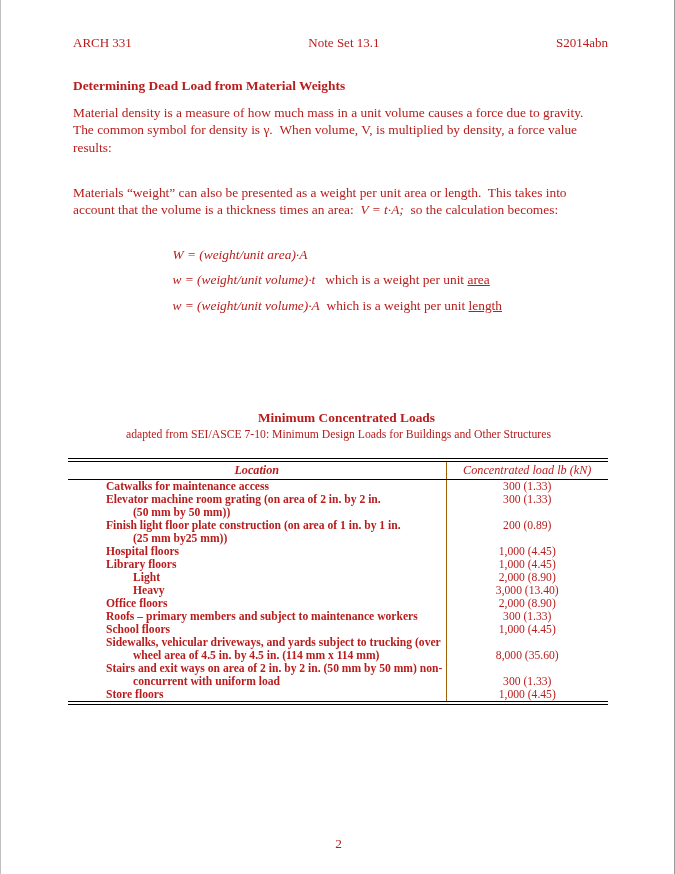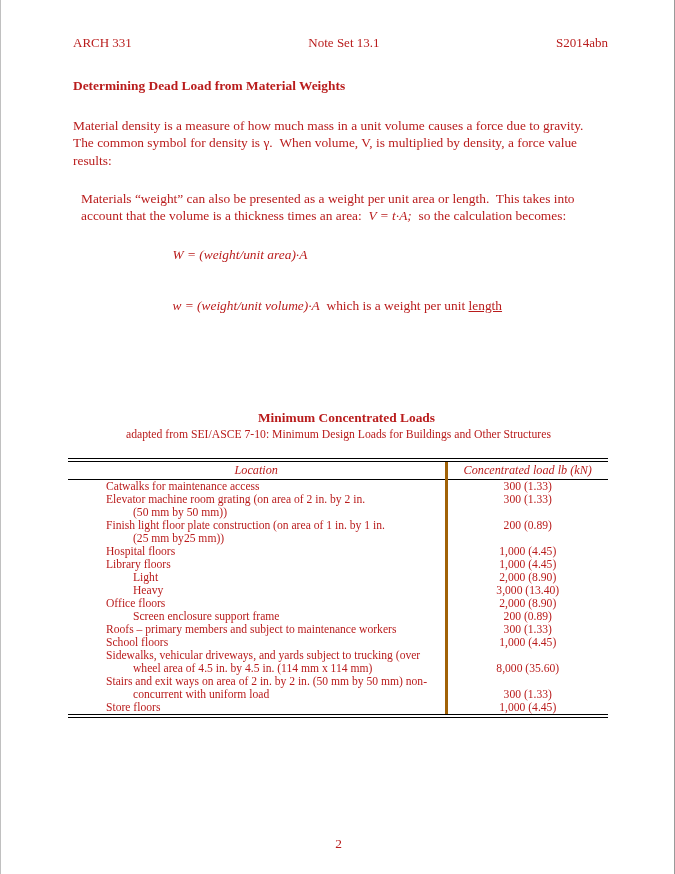--- a/index.html
+++ b/index.html
@@ -18,22 +18,22 @@
     position:absolute; top:36px; left:72px; width:535px;
     display:flex; justify-content:space-between;
     font-size:13px; line-height:14px;
   }
   .section-title {
     position:absolute; top:78px; left:72px;
     font-size:13.4px; font-weight:bold;
   }
   .para { position:absolute; left:72px; font-size:13.4px; }
   .para .line { white-space:pre; line-height:17.3px; }
-  #para1 { top:117px; }
-  #para2 { top:190px;margin-left:8px; }
+  #para1 { top:104px; }
+  #para2 { top:184px; }
   .formula {
     position:absolute; left:158px;
     font-size:13.4px; white-space:pre;
   }
   #formula1 { top:156px; }
   #formula2 { top:231px; }
   #formula3 { top:256px; }
   #formula4 { top:282px; }
   .f-math { font-style:italic; }
   .f-ul { text-decoration:underline; }
@@ -53,21 +53,21 @@
   }
   table.loads { width:100%; border-collapse:collapse; table-layout:fixed; }
   table.loads col.c1 { width:378px; }
   table.loads thead th {
     font-weight:normal; font-style:italic; font-size:12.2px;
     text-align:center; vertical-align:middle;
     height:16px; padding:0 0 1px 0;
     border-bottom:1px solid #000;
   }
   table.loads th:first-child,
-  table.loads td:first-child { border-right:3px solid #a16207; }
+  table.loads td:first-child { border-right:1px solid #a16207;font-weight:bold; }
   table.loads tbody td {
     font-size:11.6px; line-height:13px;
     padding:0; white-space:nowrap; overflow:hidden;
     vertical-align:top;
   }
   td.loc.ind0 { padding-left:38px; }
   td.loc.ind1 { padding-left:65px; }
   td.val { text-align:center; }
   .pageno {
     position:absolute; top:836px; left:0; width:675px;
@@ -96,20 +96,23 @@
 
   <div class="para" id="para2">
     <div class="line">Materials “weight” can also be presented as a weight per unit area or length.  This takes into</div>
     <div class="line"><span>account that the volume is a thickness times an area:  </span><span class="f-math">V = t·A;</span><span>  so the calculation becomes:</span></div>
   </div>
 
   <div class="formula" id="formula2">
     <span class="f-math">W = (weight/unit area)·A</span>
   </div>
 
+  <div class="formula" id="formula3">
+    <span class="f-math">w = (weight/unit volume)·t</span><span>   which is a weight per unit </span><span class="f-ul">area</span>
+  </div>
 
   <div class="formula" id="formula4">
     <span class="f-math">w = (weight/unit volume)·A</span><span>  which is a weight per unit </span><span class="f-ul">length</span>
   </div>
 
   <div class="tbl-title">Minimum Concentrated Loads</div>
   <div class="tbl-sub">adapted from SEI/ASCE 7-10: Minimum Design Loads for Buildings and Other Structures</div>
 
   <div class="table-wrap">
     <div class="double-rule"></div>
@@ -159,24 +162,20 @@
           </tr>
           <tr>
             <td class="loc ind1">Heavy</td>
             <td class="val">3,000 (13.40)</td>
           </tr>
           <tr>
             <td class="loc ind0">Office floors</td>
             <td class="val">2,000 (8.90)</td>
           </tr>
           <tr>
-            <td class="loc ind1">Screen enclosure support frame</td>
-            <td class="val">200 (0.89)</td>
-          </tr>
-          <tr>
             <td class="loc ind0">Roofs – primary members and subject to maintenance workers</td>
             <td class="val">300 (1.33)</td>
           </tr>
           <tr>
             <td class="loc ind0">School floors</td>
             <td class="val">1,000 (4.45)</td>
           </tr>
           <tr>
             <td class="loc ind0">Sidewalks, vehicular driveways, and yards subject to trucking (over</td>
             <td class="val"></td>

